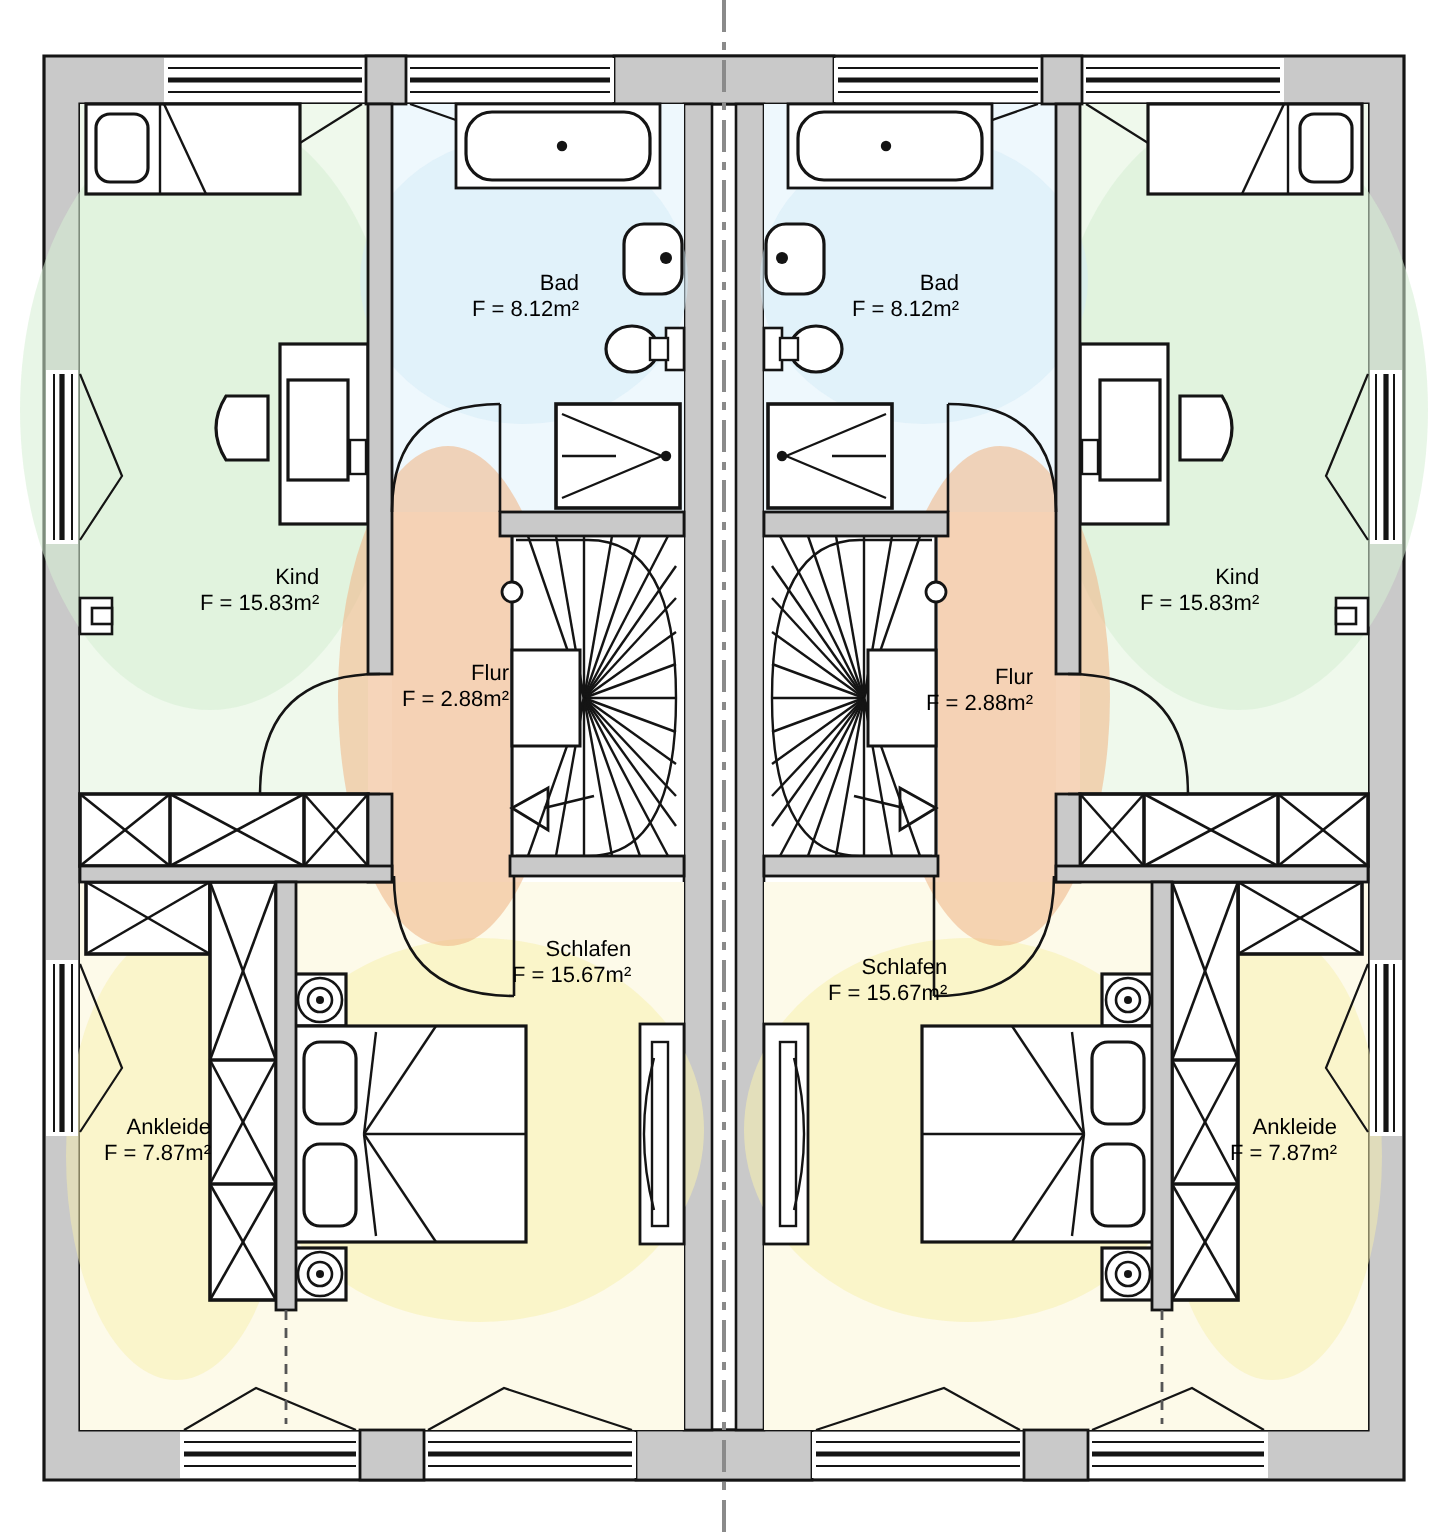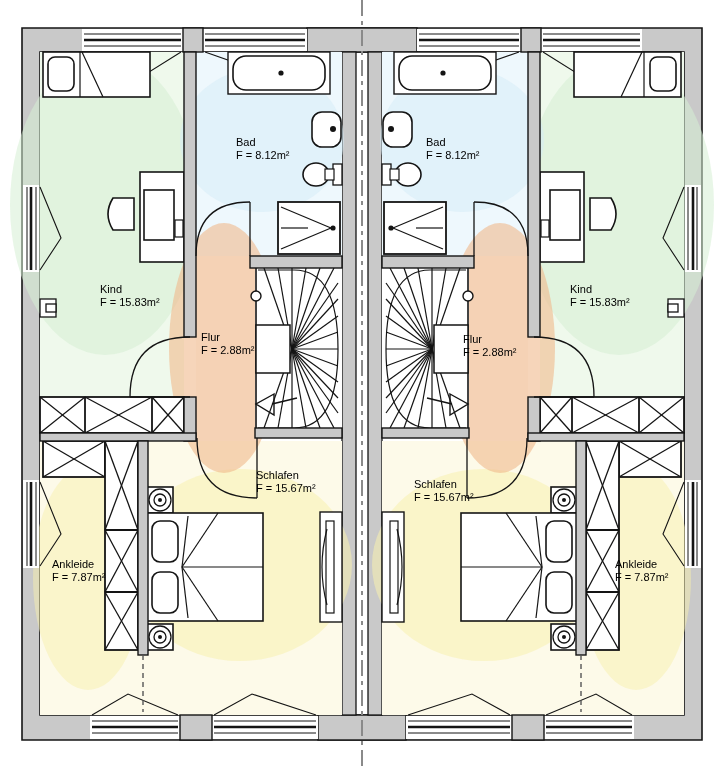--- a/index.html
+++ b/index.html
@@ -1,20 +1,20 @@
 <!DOCTYPE html>
 <html><head>
 <meta charset="utf-8">
 <style>
   html,body{margin:0;padding:0;background:#fff;}
   #plan-root{position:relative;width:724px;height:767px;background:#ffffff;overflow:hidden;
              font-family:"Liberation Sans",sans-serif;}
   #plan-svg{position:absolute;left:0;top:0;}
   .room-label{position:absolute;font-size:11px;line-height:13px;color:#000;white-space:nowrap;}
-  .room-label span{display:block;}
+  .room-label span{display:block;text-align:right;}
 </style>
 </head>
 <body>
 
 <div id="plan-root">
 
 <svg id="plan-svg" width="724" height="767" viewBox="0 0 724 767">
   <defs>
     <g id="unitGeo">
 

